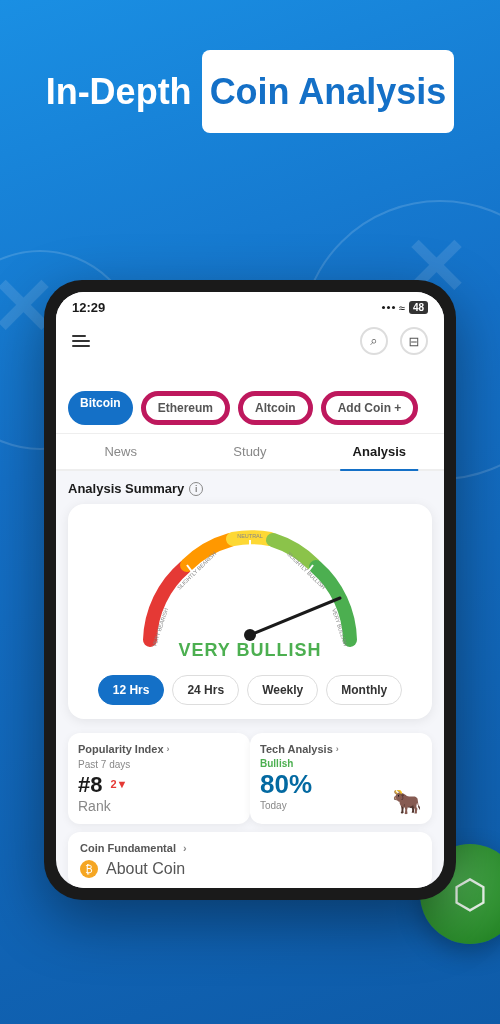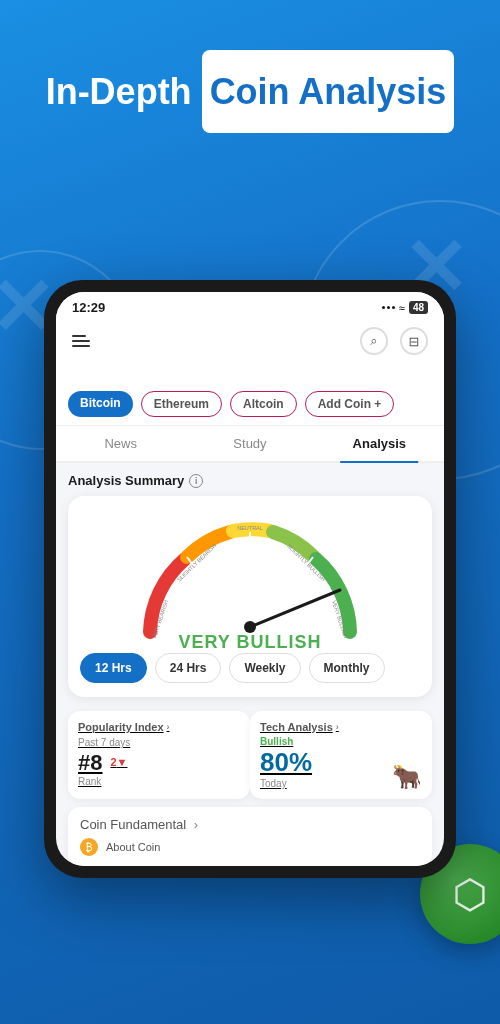--- a/index.html
+++ b/index.html
@@ -149,21 +149,21 @@
       white-space: nowrap;
       margin-top: 20px;
     }
     .coin-tab.active {
       background: #1470c7;
       color: white;
     }
     .coin-tab:not(.active) {
       background: transparent;
       color: #555;
-      border: 1px solid #be185d;
+      border: 5px solid #be185d;
       text-align: right;
     }
     .add-coin-tab {
       background: transparent;
       color: #1470c7;
       border: 1px solid #1470c7;
     }
 
     
     .nav-tabs {
@@ -243,20 +243,22 @@
       font-weight: 800;
       color: #4CAF50;
       margin-top: -10px;
       letter-spacing: 1px;
     }
 
     
     .time-buttons {
       display: flex;
       gap: 8px;
+      justify-content: center;
+      margin-top: 14px;
     }
     .time-btn {
       padding: 7px 14px;
       border-radius: 20px;
       font-size: 12px;
       font-weight: 600;
       cursor: pointer;
       border: 1.5px solid #ddd;
       background: white;
       color: #333;
@@ -265,21 +267,20 @@
       background: #1470c7;
       color: white;
       border-color: #1470c7;
     }
 
     
     .bottom-cards {
       display: flex;
       gap: 0;
       padding: 0 12px 8px;
-      text-decoration: underline;
     }
     .bottom-card {
       flex: 1;
       background: white;
       border-radius: 12px;
       padding: 10px;
       box-shadow: 0 2px 8px rgba(0,0,0,0.06);
     }
     .card-title {
       font-size: 11px;
@@ -310,21 +311,21 @@
       gap: 8px;
     }
     .rank-change {
       display: flex;
       align-items: center;
       font-size: 11px;
       color: #e53935;
       font-weight: 600;
     }
     .rank-label {
-      font-size: 10px;
+      font-size: 14px;
       color: #888;
     }
     .bullish-label {
       font-size: 10px;
       font-weight: 700;
       color: #4CAF50;
       margin-top: 3px;
     }
     .percent-value {
       font-size: 26px;
@@ -346,39 +347,39 @@
 
     
     .fundamental-section {
       background: white;
       margin: 0 12px;
       border-radius: 12px;
       padding: 10px 12px;
       box-shadow: 0 2px 8px rgba(0,0,0,0.06);
     }
     .fund-title {
-      font-size: 13px;
-      font-weight: 400;
+      font-size: 11px;
+      font-weight: 700;
       color: #555;
     }
     .fund-row {
       display: flex;
       align-items: center;
       gap: 8px;
       margin-top: 6px;
     }
     .fund-dot {
       width: 18px; height: 18px;
       border-radius: 50%;
       background: #f5a623;
       display: flex; align-items: center; justify-content: center;
       font-size: 10px; color: white;
     }
     .fund-text {
-      font-size: 11px;
+      font-size: 16px;
       color: #555;
     }
 
     
     .decorative-coin {
       position: absolute;
       right: -20px;
       bottom: 80px;
       width: 100px;
       height: 100px;

